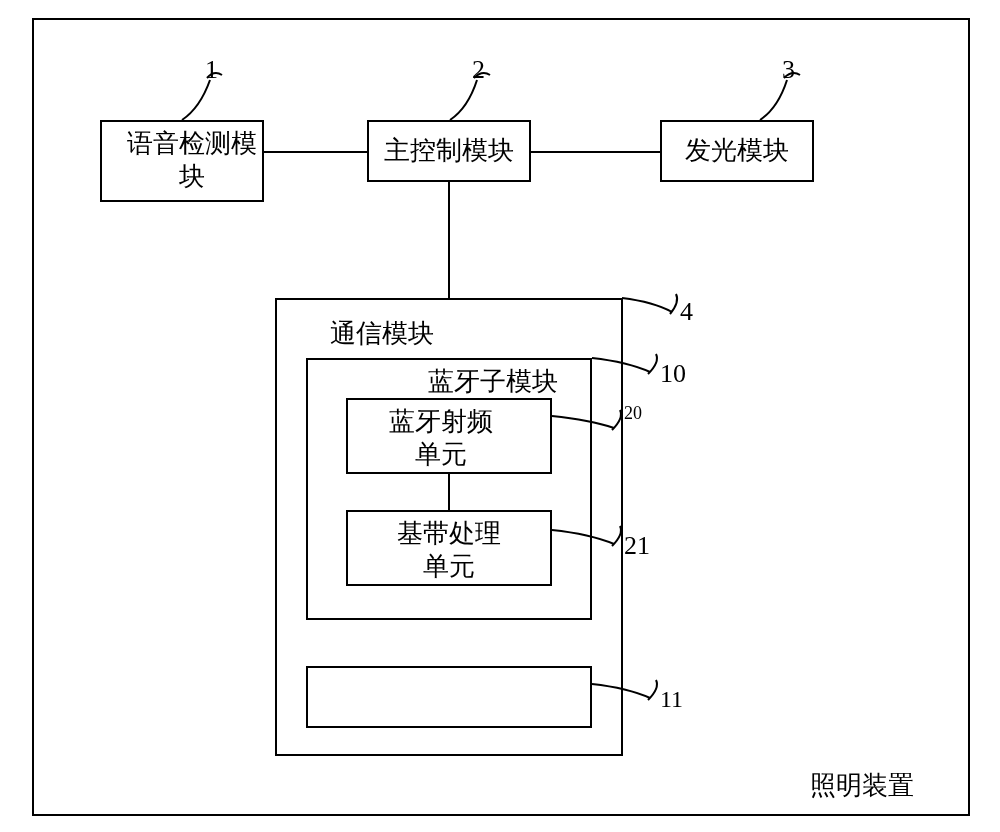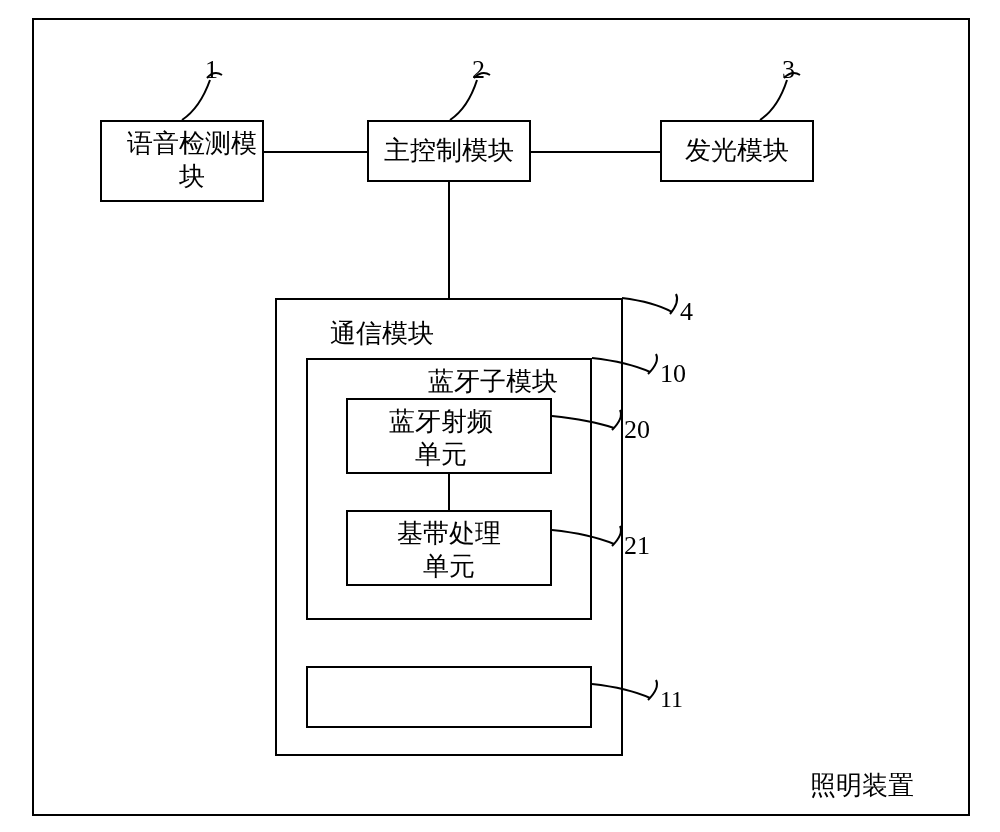--- a/index.html
+++ b/index.html
@@ -84,21 +84,21 @@
 
   <div class="block" style="left:306px; top:666px; width:286px; height:62px;"></div>
 
   <div class="label" style="left:810px; top:770px; font-size:26px; text-align:left;">照明装置</div>
 
   <div class="label" style="left:205px; top:54px; font-size:26px;">1</div>
   <div class="label" style="left:472px; top:54px; font-size:26px;">2</div>
   <div class="label" style="left:782px; top:54px; font-size:26px;">3</div>
   <div class="label" style="left:680px; top:296px; font-size:26px;">4</div>
   <div class="label" style="left:660px; top:358px; font-size:26px;">10</div>
-  <div class="label" style="left:624px; top:414px; font-size:26px;">20</div>
+  <div class="label" style="left:624px; top:402px; font-size:18px;">20</div>
   <div class="label" style="left:624px; top:530px; font-size:26px;">21</div>
   <div class="label" style="left:660px; top:684px; font-size:24px;">11</div>
 
   <svg class="leader" style="left:0; top:0;" width="1000" height="832">
     <path d="M210 80 Q200 108 182 120" stroke="#000" stroke-width="2" fill="none"></path>
     <path d="M207 78 Q214 70 222 75" stroke="#000" stroke-width="2" fill="none"></path>
   </svg>
 
   <svg class="leader" style="left:0; top:0;" width="1000" height="832">
     <path d="M477 80 Q468 108 450 120" stroke="#000" stroke-width="2" fill="none"></path>

